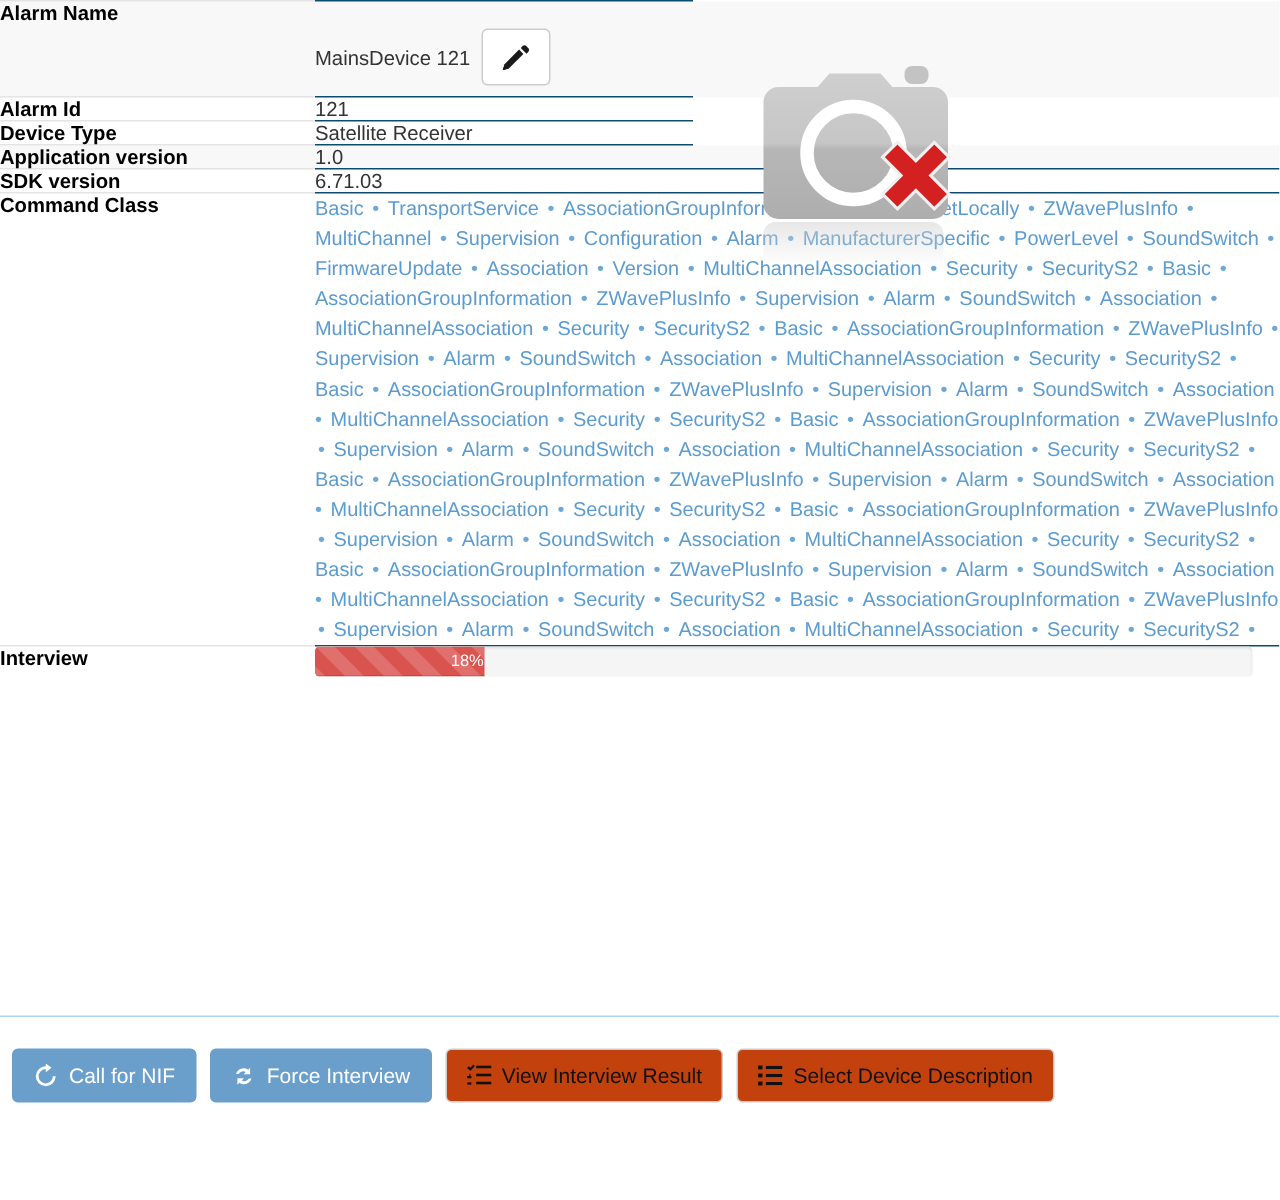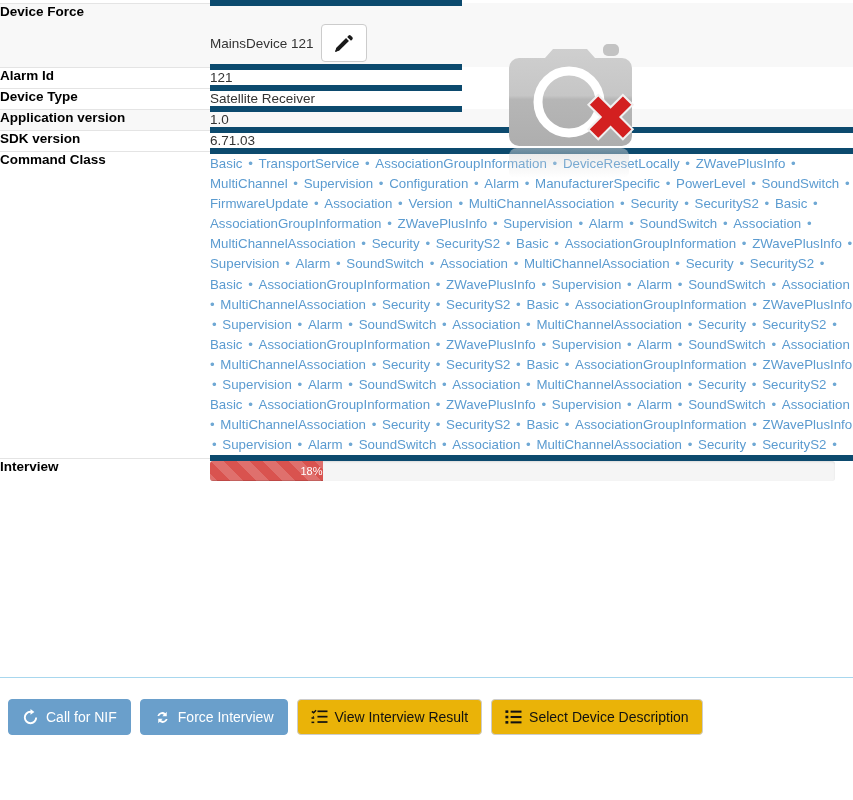--- a/index.html
+++ b/index.html
@@ -20,21 +20,21 @@
     width:210px;
     padding:9px 8px 9px 9px;
     font-weight:bold;
     color:#000000;
     font-size:13.5px;
     border-top:1px solid #e4e4e4;
     background:#ffffff;
   }
   .val-cell{
     padding:9px 6px 9px 9px;
-    border-top:6px solid #0c4a6e;
+    border-top:1px solid #0c4a6e;
     color:#333333;
     font-size:13.5px;
     background:#ffffff;
   }
   tr.striped .lbl-cell{background:#f8f8f8;}
   tr.striped .val-cell{background:#f8f8f8;}
 
   
   tr.narrow .val-cell{width:252px;}
   tr.narrow .spacer-cell{background:#ffffff;border:0;}
@@ -118,37 +118,37 @@
     cursor:pointer;
     box-sizing:border-box;
     white-space:nowrap;
   }
   .btn-primary{
     background:#6a9fcb;
     border:1px solid #6a9fcb;
     color:#ffffff;
   }
   .btn-default{
-    background:#eab308;
+    background:#c2410c;
     border:1px solid #cccccc;
     color:#111111;
   }
   .btn svg{display:block;flex:none;}
   .btn-label{line-height:1;}
 </style>
 </head>
 <body>
 
 <div class="device-panel">
 
   <table class="device-table">
     <tbody>
 
       <tr class="striped narrow row-devicename">
-        <td class="lbl-cell">Device Force</td>
+        <td class="lbl-cell">Alarm Name</td>
         <td class="val-cell">
           <div class="name-wrap">
             <span class="name-text">MainsDevice 121</span>
             <button class="edit-btn">
               <span>
                 <svg width="21" height="21" viewBox="0 0 24 24" aria-hidden="true">
                   <path d="M3.6 17.1 L14.9 5.8 L18.2 9.1 L6.9 20.4 L2.6 21.4 Z" fill="#1a1a1a"></path>
                   <path d="M16.2 4.5 L17.6 3.1 a2 2 0 0 1 2.8 0 l1.6 1.6 a2 2 0 0 1 0 2.8 l-1.4 1.4 Z" fill="#1a1a1a"></path>
                   <path d="M3.1 19.2 L2.4 21.6 L4.8 20.9 Z" fill="#1a1a1a"></path>
                 </svg>

